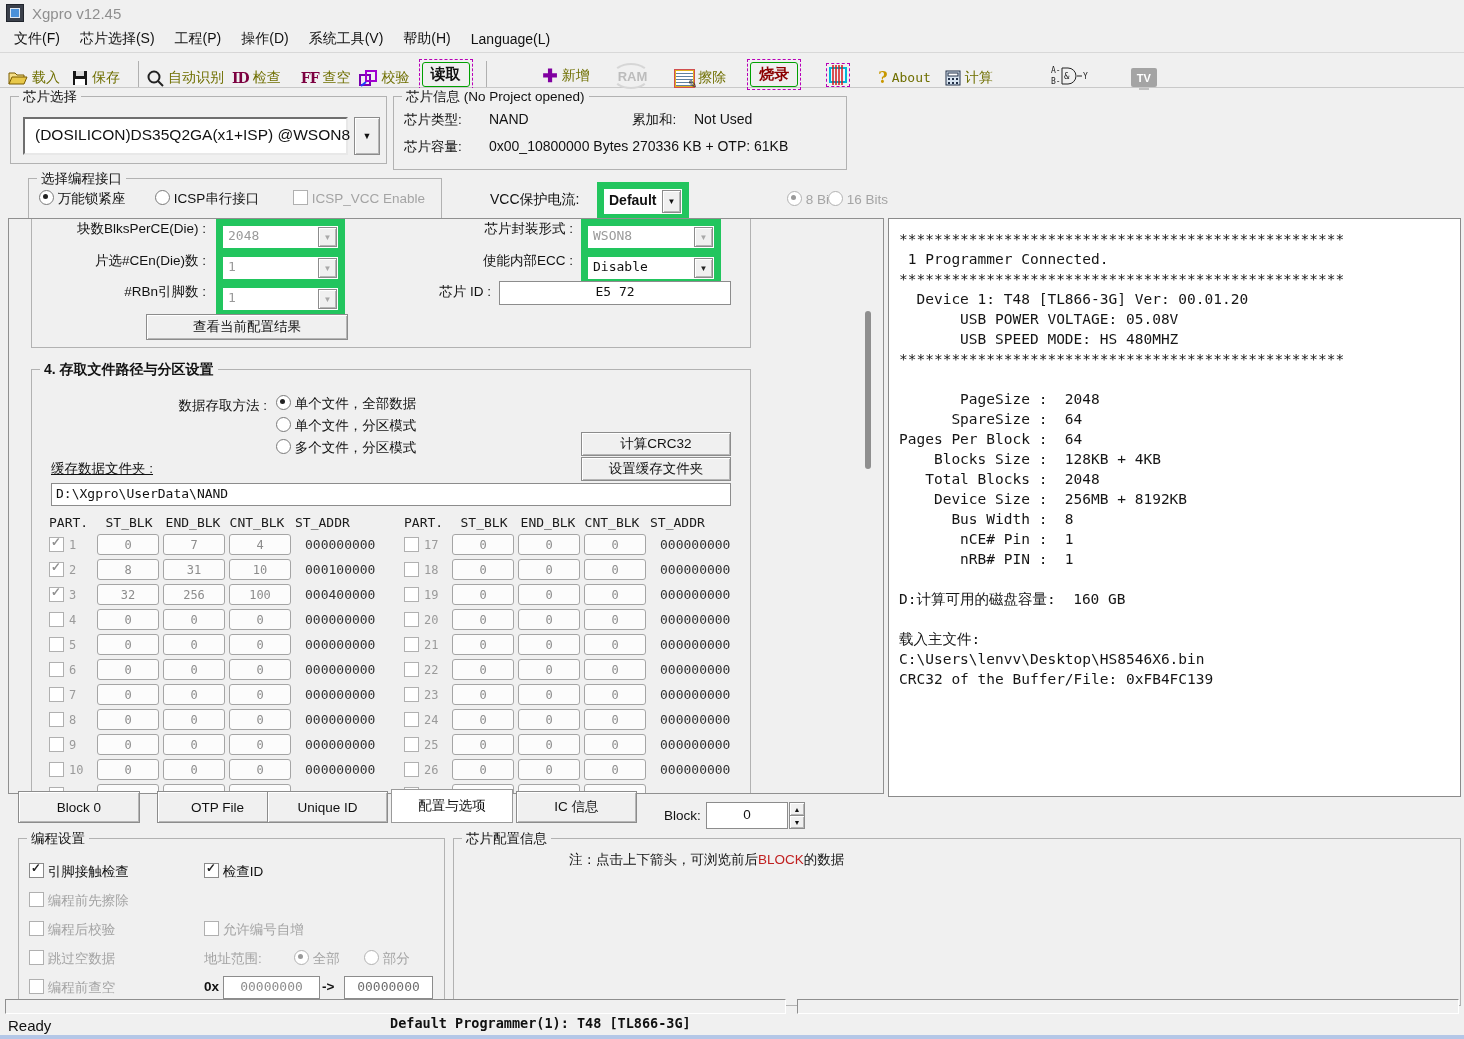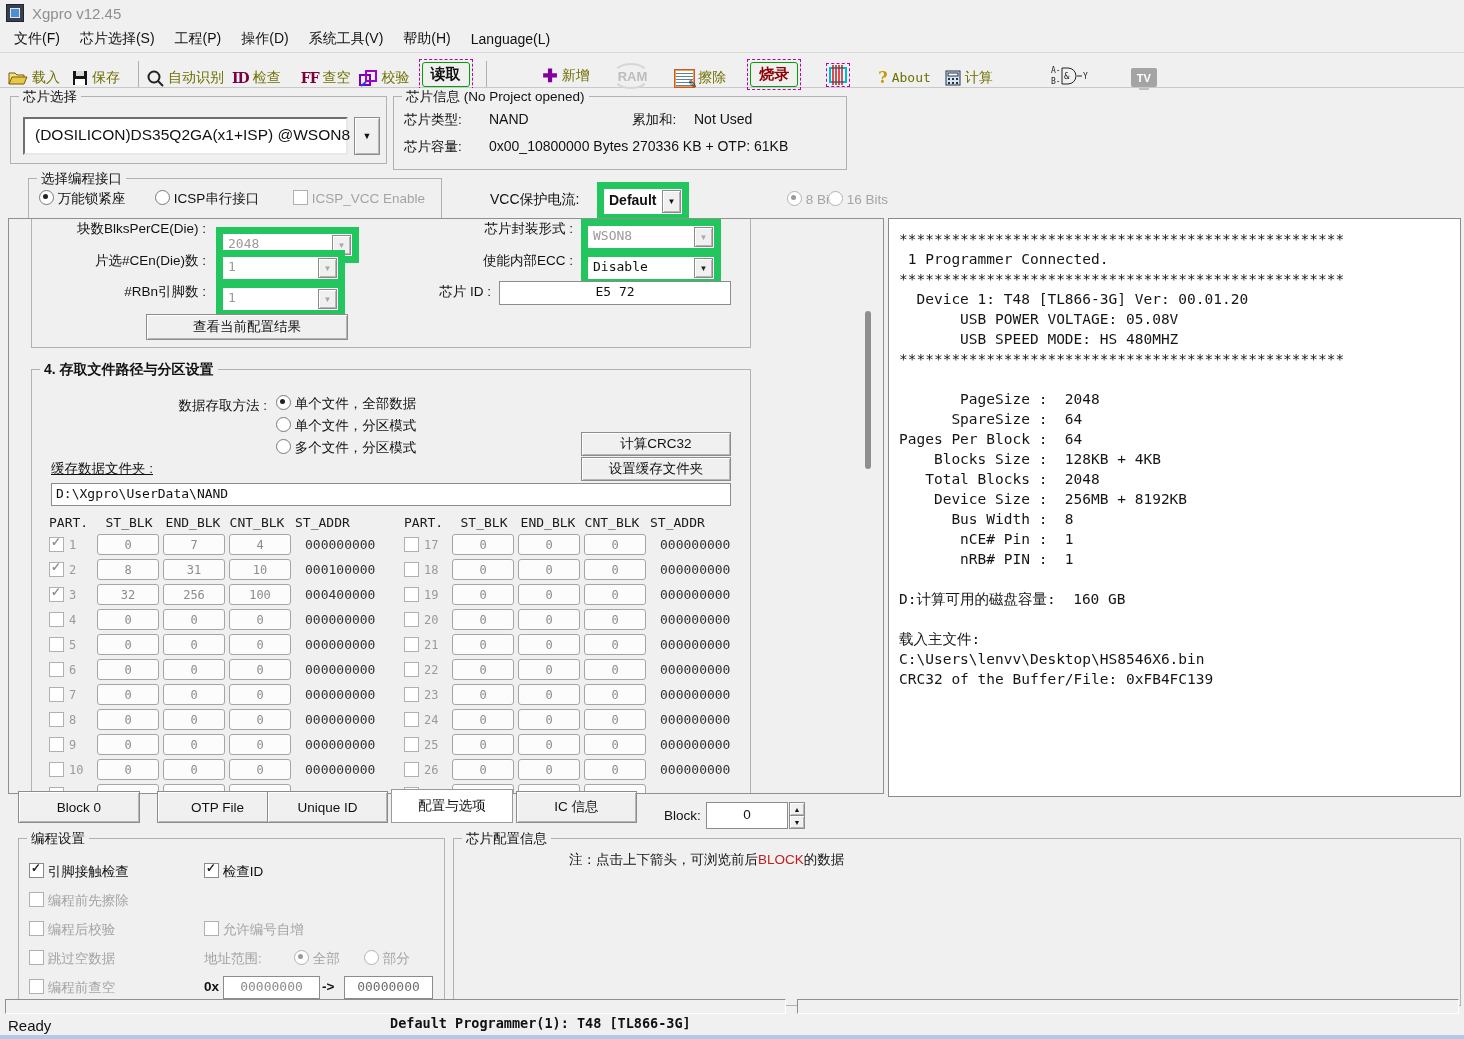--- a/index.html
+++ b/index.html
@@ -227,21 +227,21 @@
     <span class="dbtn raised">▼</span>
   </div>
   <span class="lblrow dimtxt" style="left:754px;top:191px;margin-left:33px;"><span class="rad dis sel"></span> <span>8 Bits</span></span>
   <span class="lblrow dimtxt" style="left:828px;top:191px;"><span class="rad dis"></span> <span>16 Bits</span></span>
 
   <div class="panel">
 
     <div style="position:absolute;left:22px;top:-4px;width:718px;height:131px;border:1px solid #b2b2b2;"></div>
 
     <span class="flabel" style="left:20px;top:1px;width:177px;">块数BlksPerCE(Die) :</span>
-    <div class="combo dis" style="left:207px;top:8px;width:115px;padding-left:14px;">
+    <div class="combo dis" style="left:207px;top:0px;width:115px;">
       <span class="val">2048</span>
       <span class="dbtn raised">▼</span>
     </div>
     <span class="flabel" style="left:330px;top:1px;width:234px;">芯片封装形式 :</span>
     <div class="combo dis" style="left:572px;top:0px;width:126px;">
       <span class="val">WSON8</span>
       <span class="dbtn raised">▼</span>
     </div>
 
     <span class="flabel" style="left:20px;top:33px;width:177px;">片选#CEn(Die)数 :</span>

